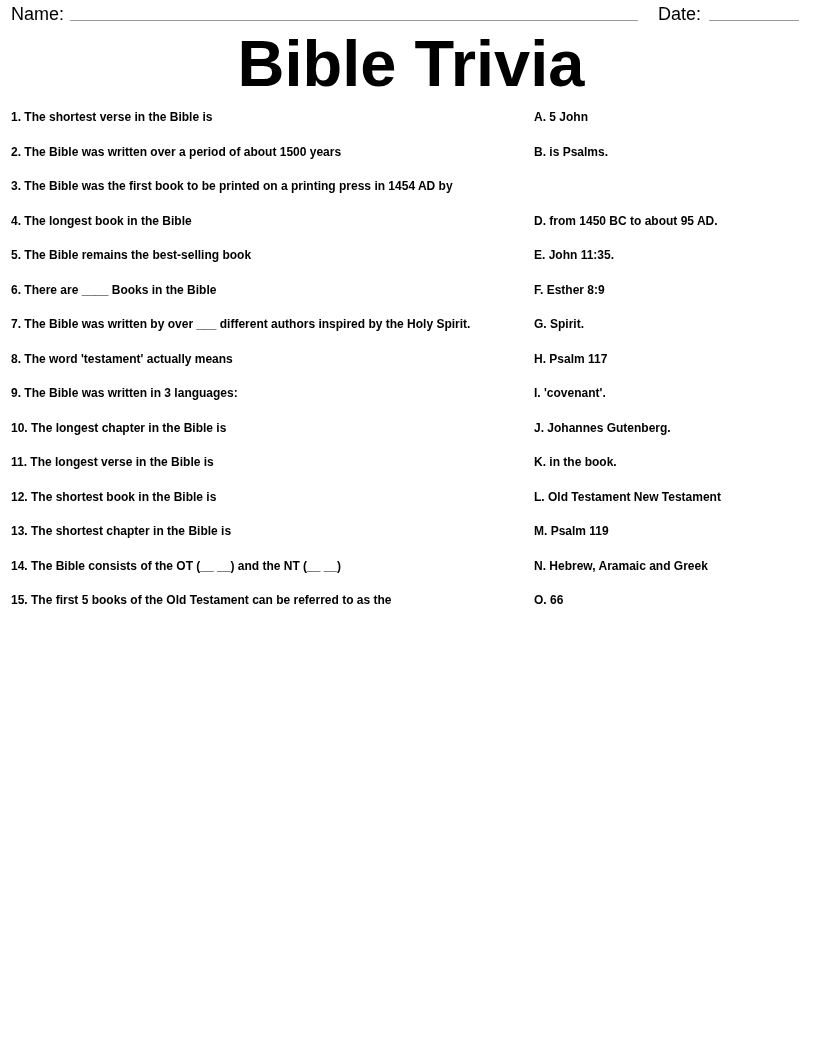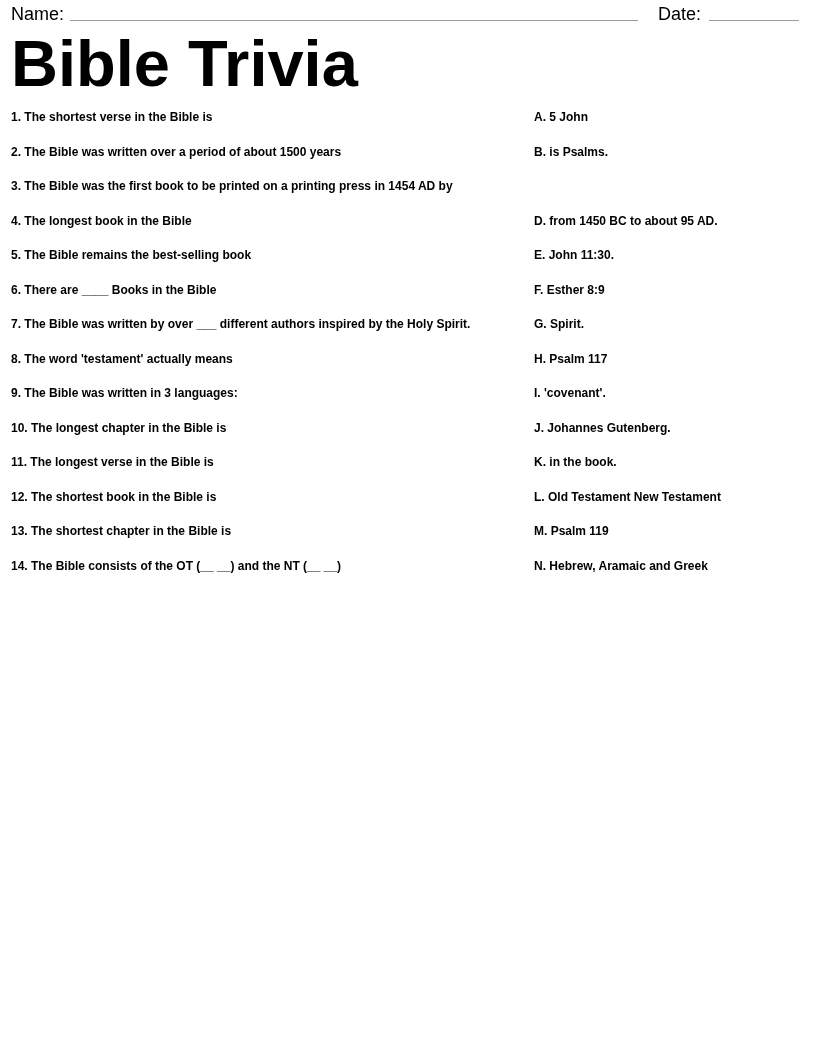--- a/index.html
+++ b/index.html
@@ -25,20 +25,21 @@
   .hline {
     border-bottom: 1.5px solid #9b9b9b;
     margin-bottom: 4px;
   }
   .name-line { flex: 1 1 auto; margin-left: 6px; margin-right: 20px; }
   .date-line { width: 90px; margin-left: 8px; }
 
   
   .title {
     margin: 6px 0 0 0;
+    text-align: center;
     font-size: 65px;
     line-height: 66px;
     font-weight: bold;
     letter-spacing: 0;
   }
 
   
   .rows {
     margin-top: 8px;
     font-size: 12px;
@@ -85,21 +86,21 @@
     </div>
     <div class="row">
       <div class="q">3. The Bible was the first book to be printed on a printing press in 1454 AD by</div>
     </div>
     <div class="row">
       <div class="q">4. The longest book in the Bible</div>
       <div class="a">D. from 1450 BC to about 95 AD.</div>
     </div>
     <div class="row">
       <div class="q">5. The Bible remains the best-selling book</div>
-      <div class="a">E. John 11:30.</div>
+      <div class="a">E. John 11:35.</div>
     </div>
     <div class="row">
       <div class="q">6. There are ____ Books in the Bible</div>
       <div class="a">F. Esther 8:9</div>
     </div>
     <div class="row">
       <div class="q">7. The Bible was written by over ___ different authors inspired by the Holy Spirit.</div>
       <div class="a">G. Spirit.</div>
     </div>
     <div class="row">
@@ -123,15 +124,19 @@
       <div class="a">L. Old Testament New Testament</div>
     </div>
     <div class="row">
       <div class="q">13. The shortest chapter in the Bible is</div>
       <div class="a">M. Psalm 119</div>
     </div>
     <div class="row">
       <div class="q">14. The Bible consists of the OT (__ __) and the NT (__ __)</div>
       <div class="a">N. Hebrew, Aramaic and Greek</div>
     </div>
+    <div class="row">
+      <div class="q">15. The first 5 books of the Old Testament can be referred to as the</div>
+      <div class="a">O. 66</div>
+    </div>
   </div>
 
 </div>
 
 </body></html>

